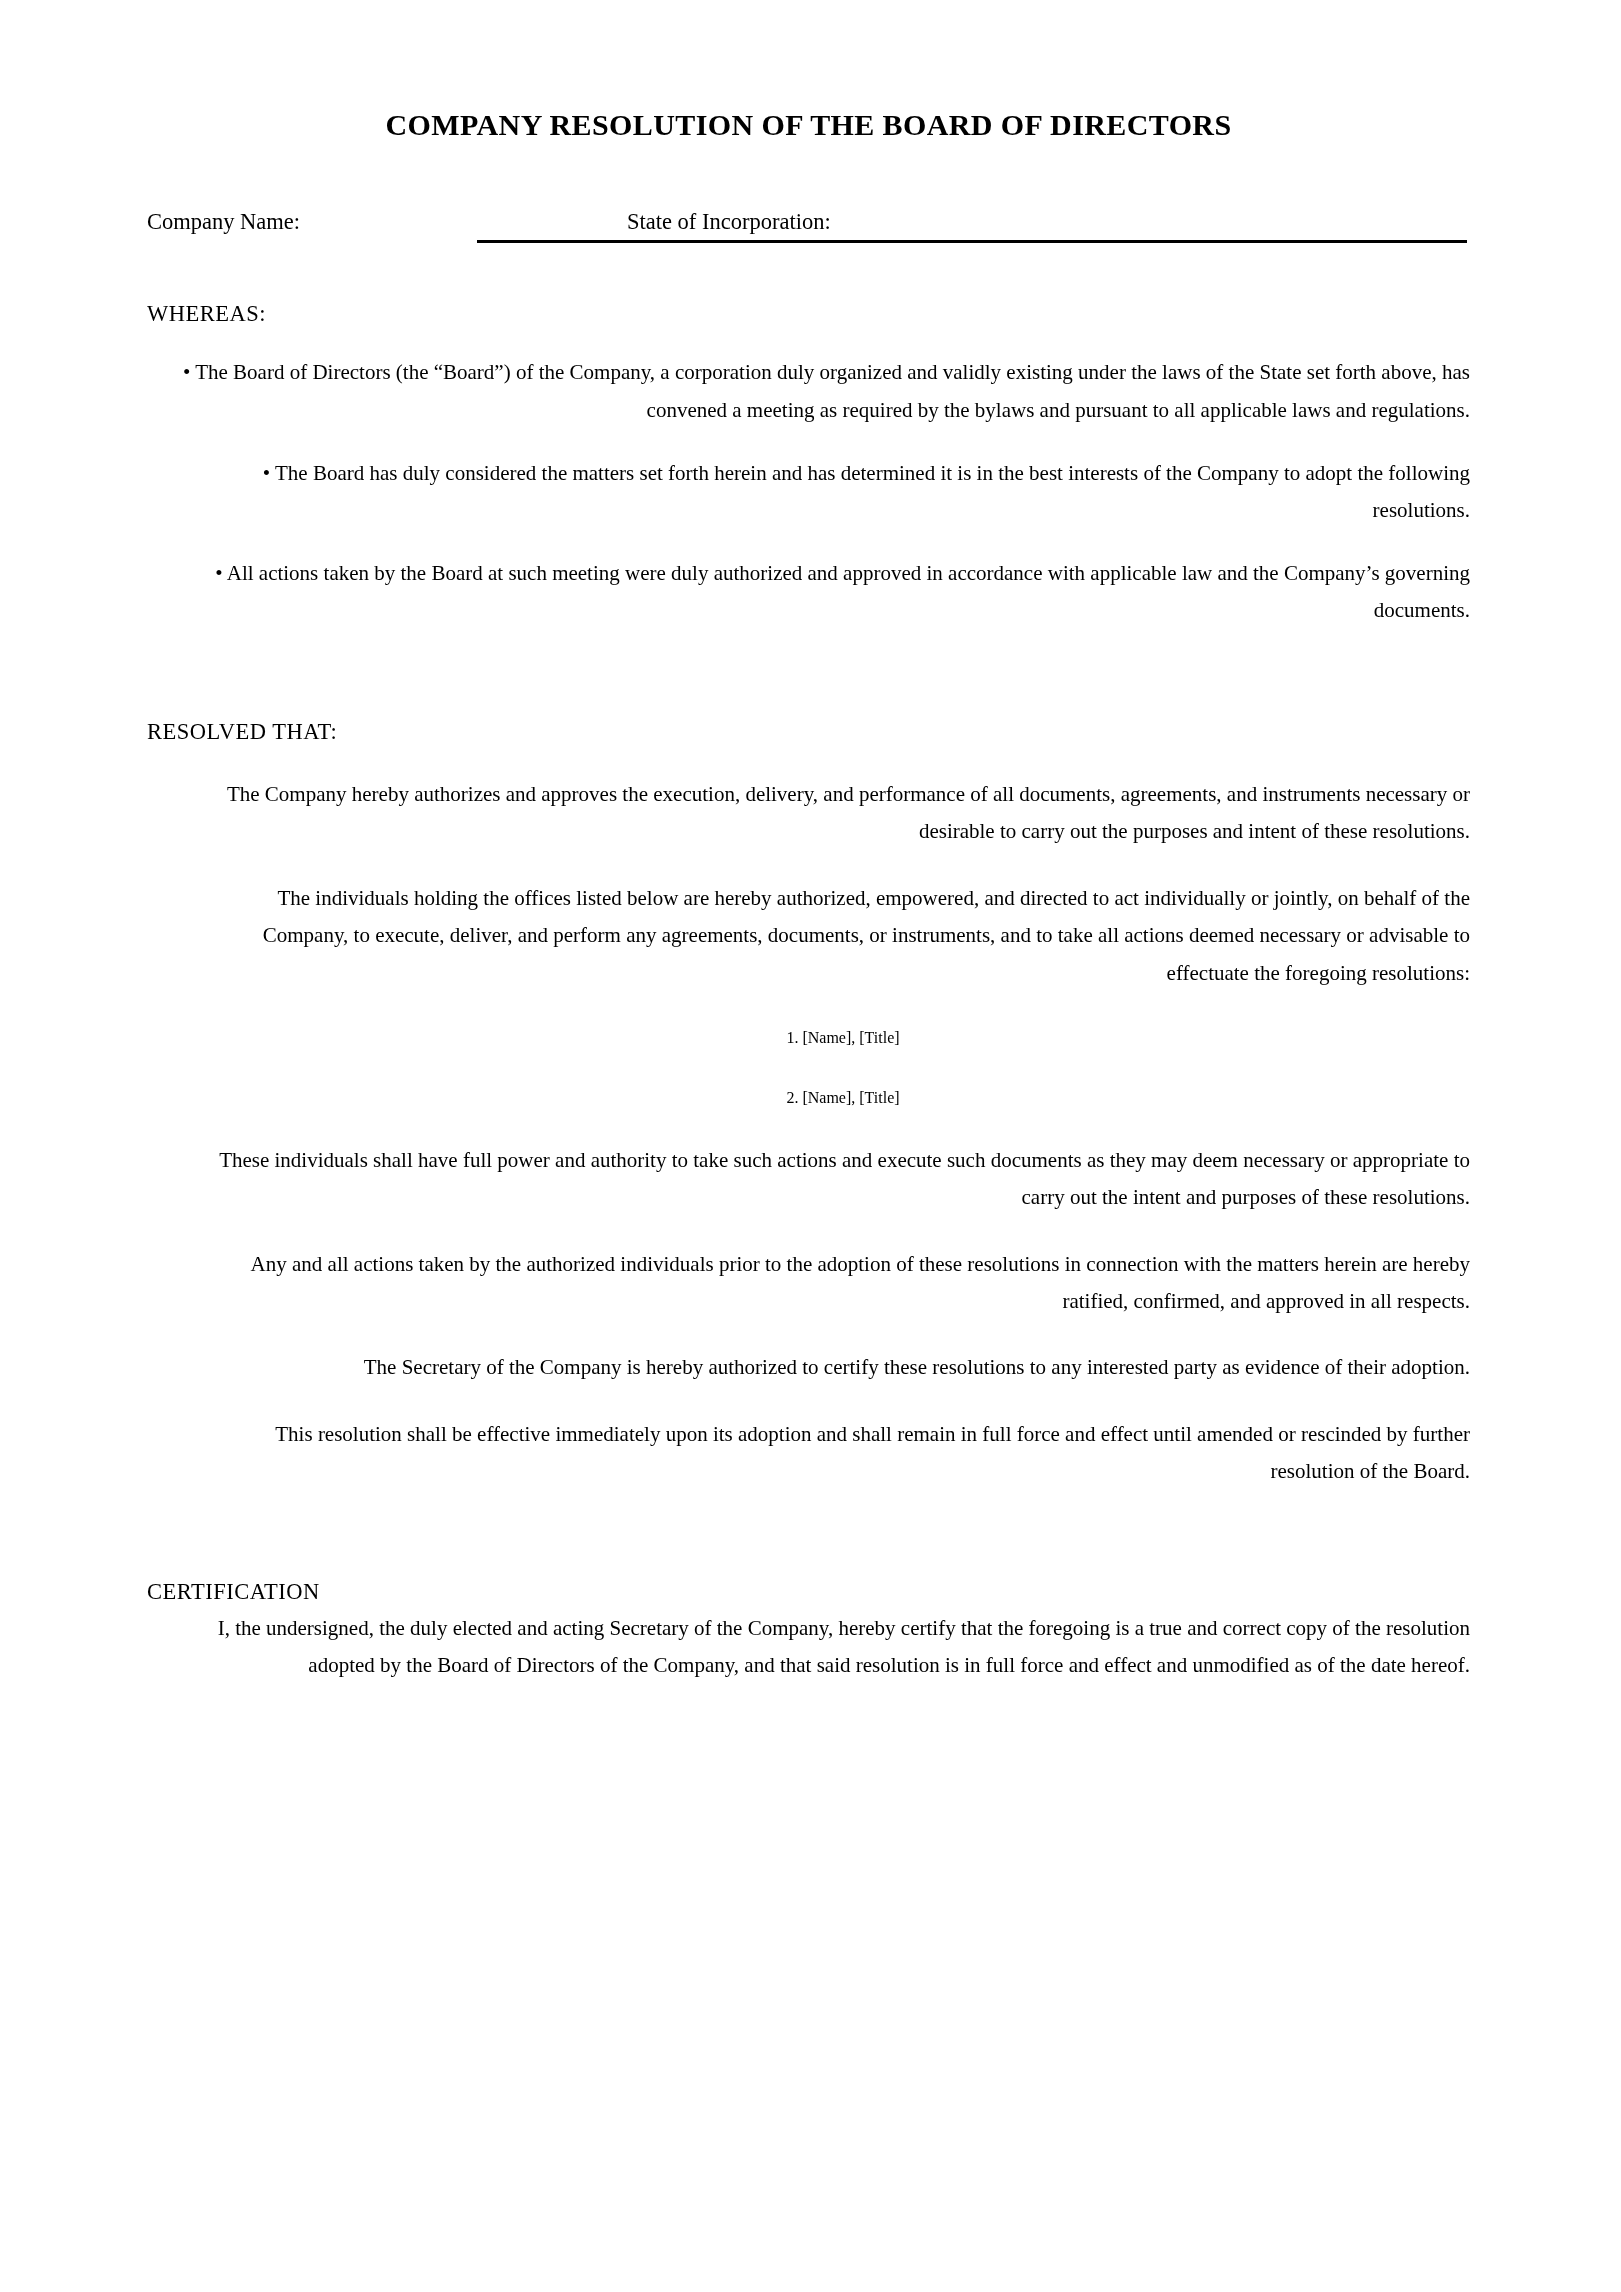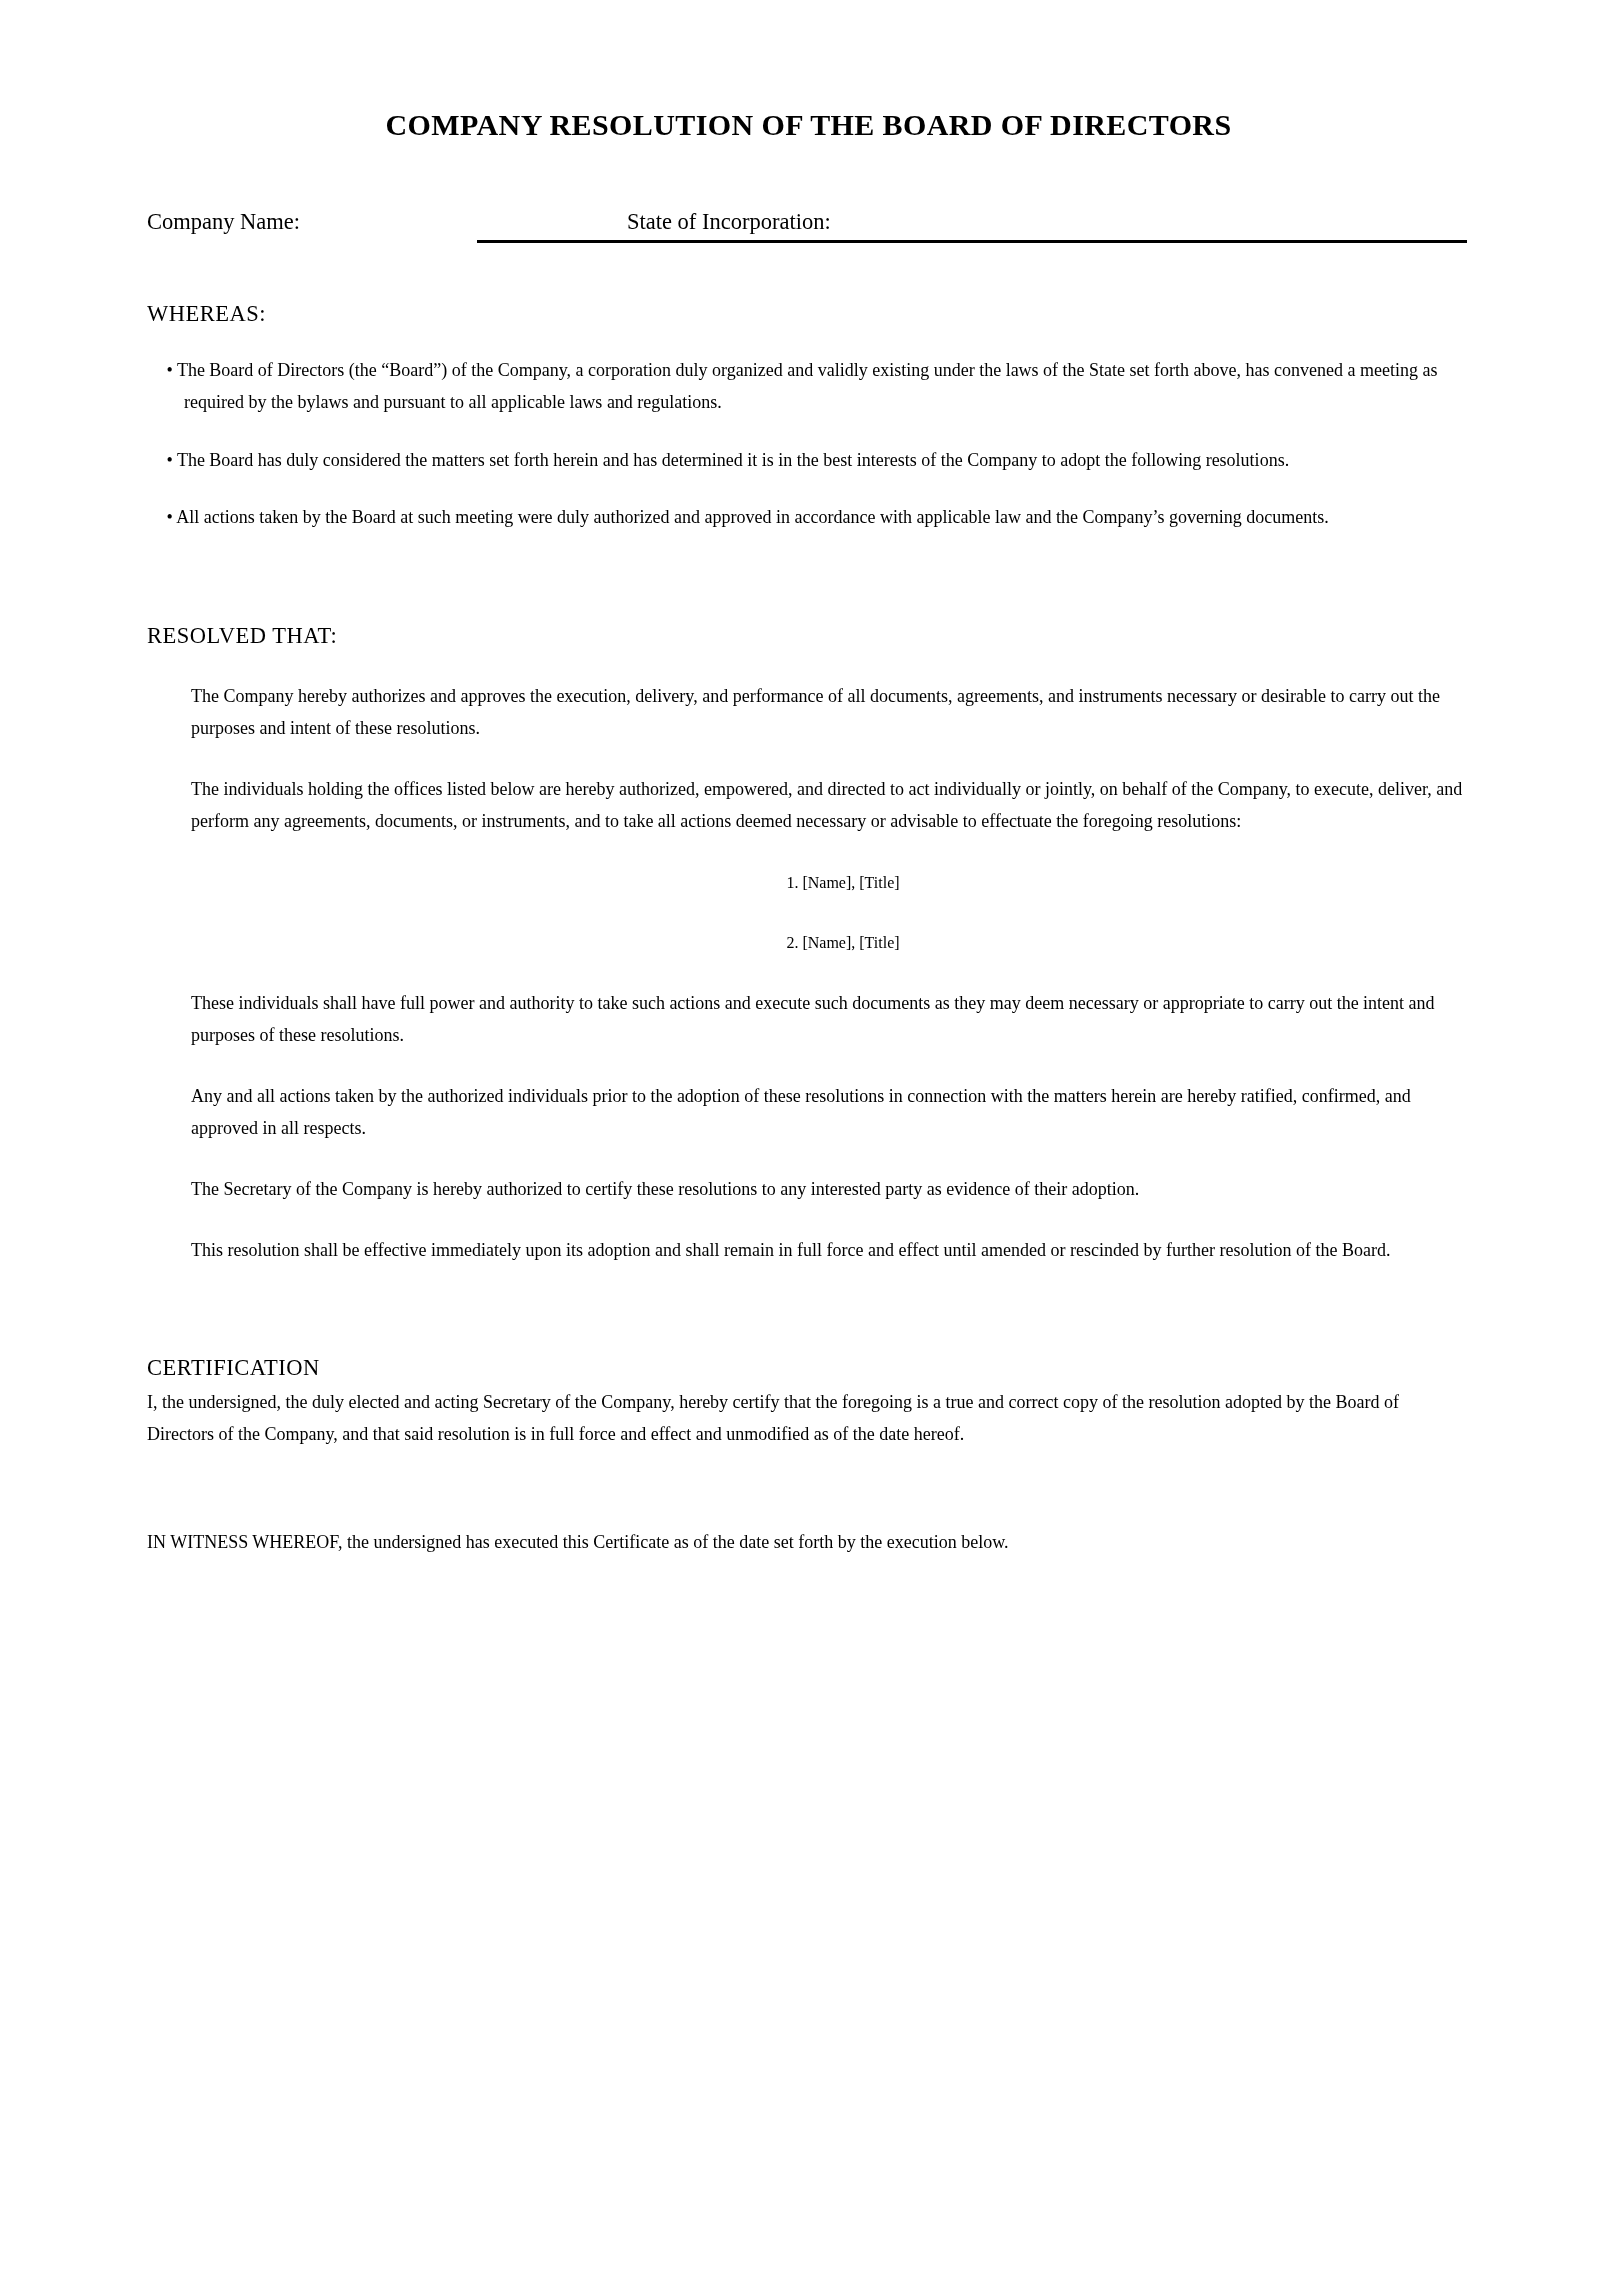--- a/index.html
+++ b/index.html
@@ -69,24 +69,24 @@
     letter-spacing: 0.5px;
     margin: 0;
     font-weight: normal;
   }
   .heading-whereas { margin-top: 43px; }
   .heading-resolved { margin-top: 87px; }
   .heading-certification { margin-top: 0; }
 
   
   .para {
-    font-size: 18px;
+    font-size: 21px;
     line-height: 1.78;
     margin: 0;
-    text-align: left;
+    text-align: right;
   }
   .bullet-para {
     padding-left: 37px;
     text-indent: -17.6px;
     margin-top: 25.5px;
   }
   .indent-para {
     padding-left: 44px;
     margin-top: 29px;
   }
@@ -140,19 +140,16 @@
 
     <p class="para indent-para">The Secretary of the Company is hereby authorized to certify these resolutions to any interested party as evidence of their adoption.</p>
 
     <p class="para indent-para">This resolution shall be effective immediately upon its adoption and shall remain in full force and effect until amended or rescinded by further resolution of the Board.</p>
 
     <div class="cert-block">
       <h2 class="section-heading heading-certification">CERTIFICATION</h2>
       <p class="para flush-para">I, the undersigned, the duly elected and acting Secretary of the Company, hereby certify that the foregoing is a true and correct copy of the resolution adopted by the Board of Directors of the Company, and that said resolution is in full force and effect and unmodified as of the date hereof.</p>
     </div>
 
-    <div class="witness-block">
-      <p class="para flush-para">IN WITNESS WHEREOF, the undersigned has executed this Certificate as of the date set forth by the execution below.</p>
-    </div>
 
   </div>
 </div>
 
 
 </body></html>

